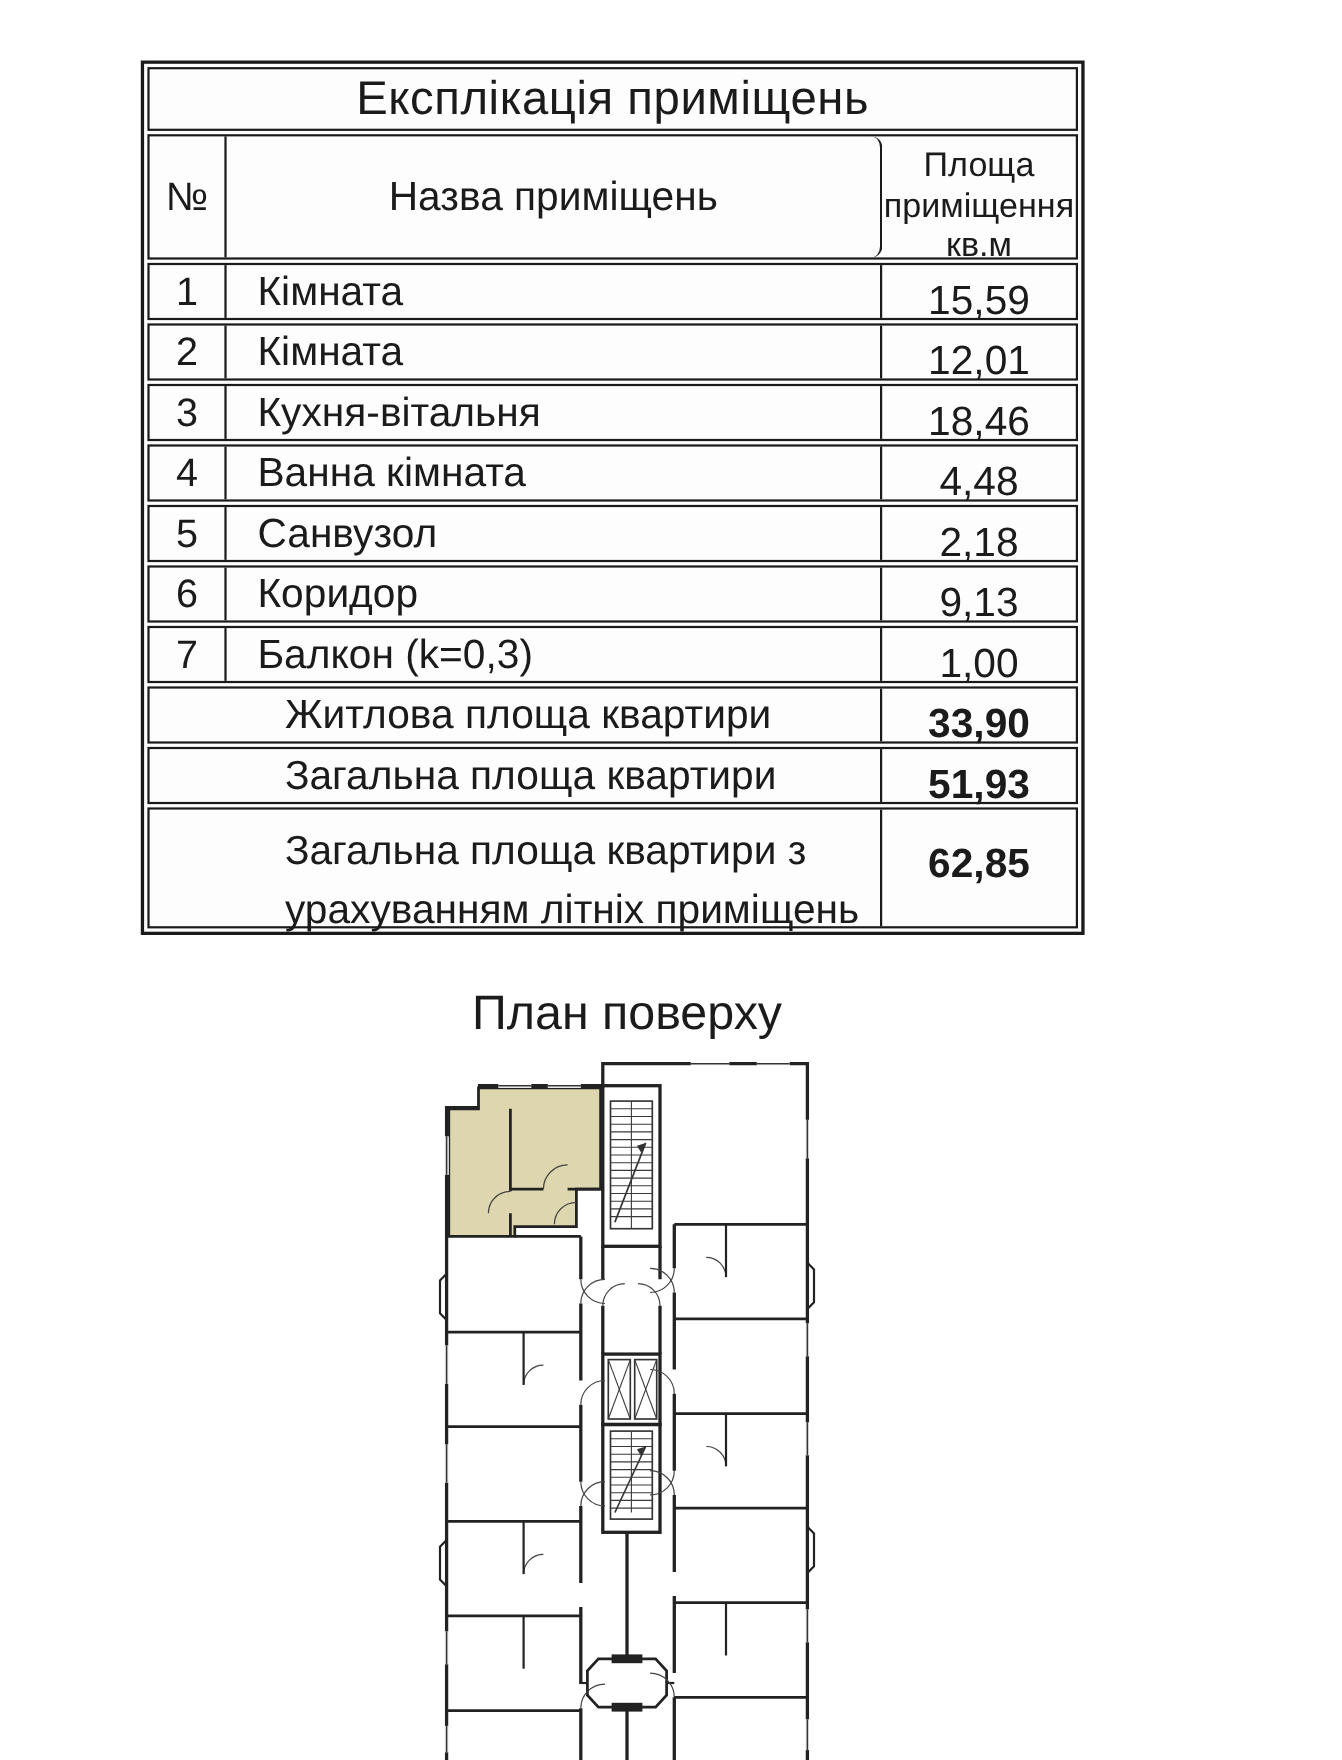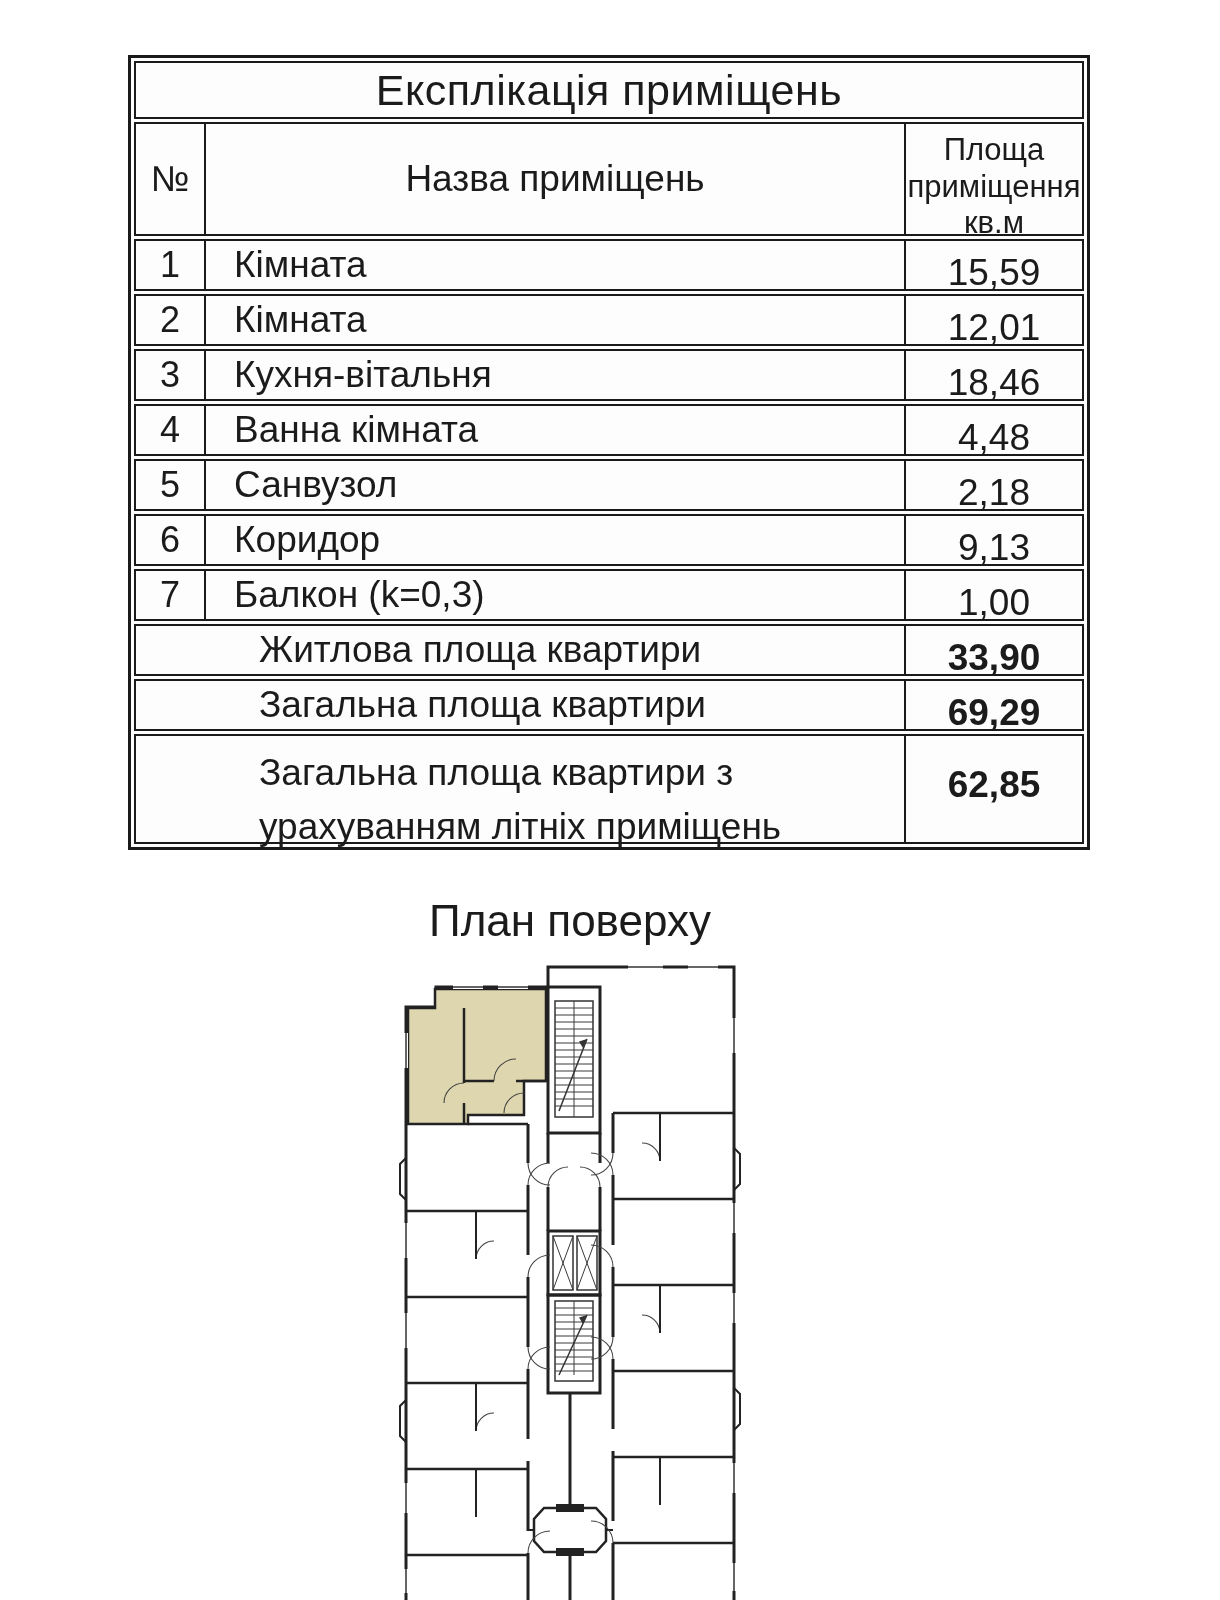--- a/index.html
+++ b/index.html
@@ -6,21 +6,21 @@
   .page{
     position:relative;
     width:1220px;height:1600px;
     background:#ffffff;
     overflow:hidden;
     font-family:"Liberation Sans", sans-serif;
     color:#1b1b1b;
   }
   
   .expl-table{
-    position:absolute;left:128px;top:55px;width:962px;
+    position:absolute;left:128px;top:55px;width:858px;
     box-sizing:border-box;
     border:3px solid #1a1a1a;
     padding:3px;
     background:#fdfdfd;
     display:flex;flex-direction:column;gap:3px;
   }
   .t-row{
     border:2px solid #1a1a1a;
     box-sizing:border-box;
     display:flex;align-items:stretch;
@@ -36,21 +36,21 @@
     width:68px;flex:none;
     display:flex;align-items:center;justify-content:center;
     border-right:2px solid #1a1a1a;
     font-size:36px;
   }
   .c-name{
     flex:1;display:flex;align-items:center;
     padding-left:28px;font-size:37px;
     border-right:2px solid #1a1a1a;
   }
-  .header-row .c-name{justify-content:center;padding-left:0;font-size:37px;}
+  .header-row .c-name{justify-content:center;padding-left:0;font-size:37px;border-radius:10px;}
   .c-area{
     width:176px;flex:none;
     display:flex;align-items:center;justify-content:center;
     font-size:37px;text-align:center;margin-top:16px;
   }
   .header-row .c-area{flex-direction:column;font-size:31px;line-height:1.18;}
   .c-label{
     flex:1;display:flex;align-items:center;
     padding-left:96px;font-size:37px;
     border-right:2px solid #1a1a1a;
@@ -128,21 +128,21 @@
       <div class="c-name">Балкон (k=0,3)</div>
       <div class="c-area">1,00</div>
     </div>
 
     <div class="t-row sum-row">
       <div class="c-label">Житлова площа квартири</div>
       <div class="c-area bold">33,90</div>
     </div>
     <div class="t-row sum-row">
       <div class="c-label">Загальна площа квартири</div>
-      <div class="c-area bold">69,29</div>
+      <div class="c-area bold">51,93</div>
     </div>
     <div class="t-row sum-row-tall">
       <div class="c-label">
         <span>
           <span style="display:block">Загальна площа квартири з</span>
           <span style="display:block">урахуванням літніх приміщень</span>
         </span>
       </div>
       <div class="c-area bold">62,85</div>
     </div>

